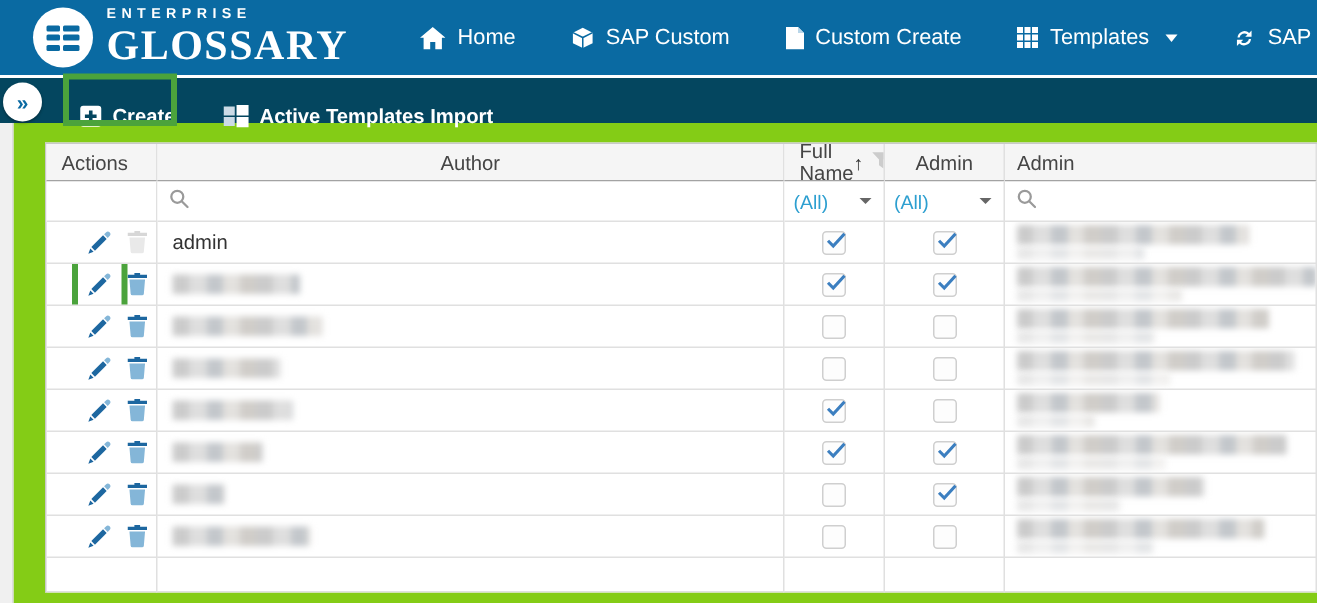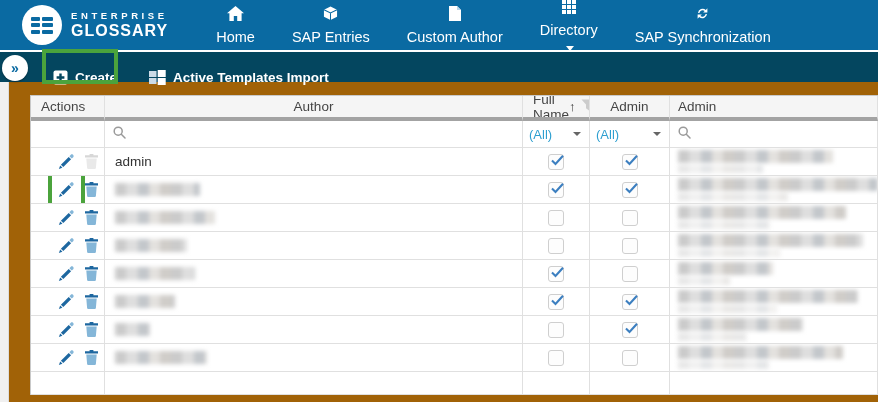--- a/index.html
+++ b/index.html
@@ -1,34 +1,34 @@
 <!DOCTYPE html>
 <html><head>
 <meta charset="utf-8">
 <style>
   * { margin:0; padding:0; box-sizing:border-box; }
   html,body { width:878px; height:402px; }
   body { font-family:"Liberation Sans", sans-serif; background:#fff; position:relative; overflow:hidden; }
-  .app { position:absolute; inset:0; width:878px; height:402px; background:#a16207; }
+  .app { position:absolute; inset:0; width:878px; height:402px; background:#84cc16; }
 
   
   .navbar { position:absolute; left:0; top:0; width:878px; height:50px; background:#0a6aa2;
             display:flex; align-items:center; }
   .brand { display:flex; align-items:center; gap:9px; margin-left:22px; cursor:pointer; }
   .logo-circle { width:40px; height:40px; border-radius:50%; background:#fff; display:flex;
                  align-items:center; justify-content:center; flex:0 0 auto; }
   .logo-mark { display:grid; grid-template-columns:9px 11px; grid-template-rows:4px 4px 4px;
                gap:2.5px 2.5px; }
   .logo-mark span { background:#0a6aa2; border-radius:1px; }
   .brand-text { display:flex; flex-direction:column; line-height:1; }
   .brand-line1 { color:#fff; font-size:9.5px; font-weight:600; letter-spacing:3.6px; margin-bottom:3px; }
-  .brand-line2 { color:#fff; font-size:16px; font-weight:700; letter-spacing:1px; }
+  .brand-line2 { color:#fff; font-size:28px; font-weight:700; letter-spacing:1px;font-family:Liberation Serif, serif; }
 
   .nav-items { display:flex; align-items:center; gap:37px; margin-left:48px; }
-  .nav-item { display:flex; align-items:center; gap:8px; color:#fff; font-size:14.5px; cursor:pointer; white-space:nowrap;flex-direction:column; }
+  .nav-item { display:flex; align-items:center; gap:8px; color:#fff; font-size:14.5px; cursor:pointer; white-space:nowrap; }
   .nav-item svg { display:block; }
   .caret-down { width:0; height:0; border-left:4.5px solid transparent; border-right:4.5px solid transparent;
                 border-top:5px solid #fff; margin-left:3px; }
 
   
   .nav-gap { position:absolute; left:0; top:50px; width:878px; height:2px; background:#fff; }
   .toolbar { position:absolute; left:0; top:52px; width:878px; height:30px; background:#04465f;
              display:flex; align-items:center; }
   .expander { position:absolute; left:2px; top:55px; width:26px; height:26px; border-radius:50%;
               background:#fff; box-shadow:0 1px 2px rgba(0,0,0,.35); display:flex; align-items:center;
@@ -44,21 +44,21 @@
 
   
   .side-strip { position:absolute; left:0; top:82px; width:9px; height:320px; background:#f0f0f0;
                 border-right:1px solid #dddddd; }
 
   
   .grid { position:absolute; left:30px; top:95px; width:848px; border-left:1px solid #c9c9c9;
           border-top:1px solid #c9c9c9; background:#fff; font-size:13.5px; color:#333; }
   .tr { display:grid; grid-template-columns:74px 418px 67px 80px 1fr; }
   .td, .th { border-right:1px solid #e0e0e0; border-bottom:1px solid #e0e0e0; display:flex; align-items:center; overflow:hidden; }
-  .thead .th { height:25px; background:#f5f5f5; color:#454545; border-bottom:4px solid #a3a3a3; }
+  .thead .th { height:25px; background:#f5f5f5; color:#454545; border-bottom:1px solid #a3a3a3; }
   .th-label { padding-left:10px; }
   .th-center { justify-content:center; }
   .th-fullname { justify-content:space-between; padding-right:7px; }
   .sort-filter { display:flex; align-items:center; gap:5px; }
   .sort-arrow { color:#333; font-size:13px; line-height:1; cursor:pointer; }
   .filter-row .td { height:27px; background:#fff; }
   .filter-search { display:flex; align-items:center; gap:6px; padding-left:8px; width:100%; }
   .filter-search input { border:none; outline:none; flex:1; font-size:13px; font-family:"Liberation Sans",sans-serif; background:transparent; }
   .filter-all { display:flex; align-items:center; justify-content:space-between; width:100%; padding:0 8px 0 6px; cursor:pointer; }
   .all-text { color:#2d9fd0; font-size:13px; }
@@ -119,48 +119,48 @@
           </span>
         <span>Home</span>
       </div>
       <div class="nav-item">
         <span>
             <svg width="15" height="15" viewBox="0 0 16 16">
               <path d="M8 0.5 L15 4 V11.5 L8 15 L1 11.5 V4 Z" fill="#fff"></path>
               <path d="M1 4 L8 7.5 L15 4 M8 7.5 V15" stroke="#0a6aa2" stroke-width="1.1" fill="none"></path>
             </svg>
           </span>
-        <span>SAP Entries</span>
+        <span>SAP Custom</span>
       </div>
       <div class="nav-item">
         <span>
             <svg width="12" height="15" viewBox="0 0 12 15">
               <path d="M0 0 H8 L12 4 V15 H0 Z" fill="#fff"></path>
               <path d="M8 0 L12 4 H8 Z" fill="#b9d6e9"></path>
             </svg>
           </span>
-        <span>Custom Author</span>
+        <span>Custom Create</span>
       </div>
       <div class="nav-item">
         <span>
             <svg width="14" height="14" viewBox="0 0 14 14">
               <g fill="#fff">
                 <rect width="4" height="4"></rect>
                 <rect x="5" width="4" height="4"></rect>
                 <rect x="10" width="4" height="4"></rect>
                 <rect y="5" width="4" height="4"></rect>
                 <rect x="5" y="5" width="4" height="4"></rect>
                 <rect x="10" y="5" width="4" height="4"></rect>
                 <rect y="10" width="4" height="4"></rect>
                 <rect x="5" y="10" width="4" height="4"></rect>
                 <rect x="10" y="10" width="4" height="4"></rect>
               </g>
             </svg>
           </span>
-        <span>Directory</span>
+        <span>Templates</span>
         <span class="caret-down"></span>
       </div>
       <div class="nav-item">
         <span>
             <svg width="15" height="15" viewBox="0 0 16 16">
               <path d="M3.2 7.5 a5 5 0 0 1 8.3-3.3 L13.2 2.5 V7 H8.7 L10.3 5.4 a3.4 3.4 0 0 0 -5.6 2.1 Z" fill="#fff"></path>
               <path d="M12.8 8.5 a5 5 0 0 1 -8.3 3.3 L2.8 13.5 V9 H7.3 L5.7 10.6 a3.4 3.4 0 0 0 5.6-2.1 Z" fill="#fff"></path>
             </svg>
           </span>
         <span>SAP Synchronization</span>

